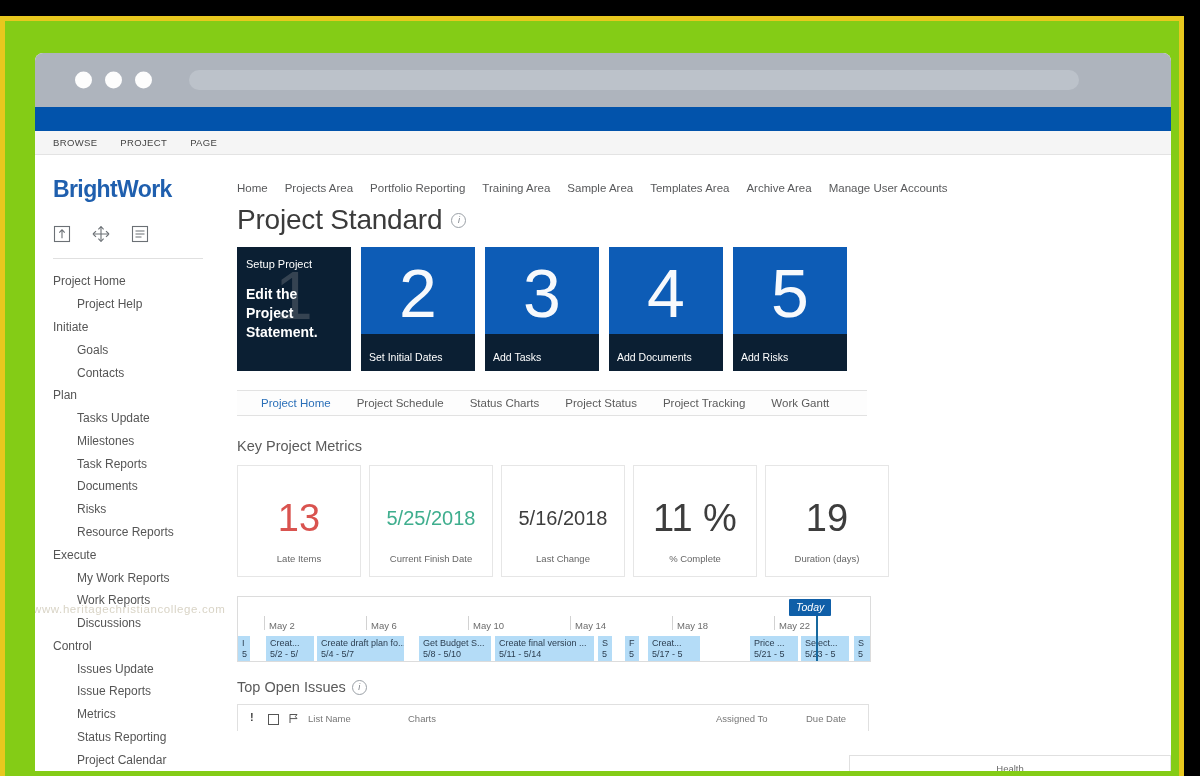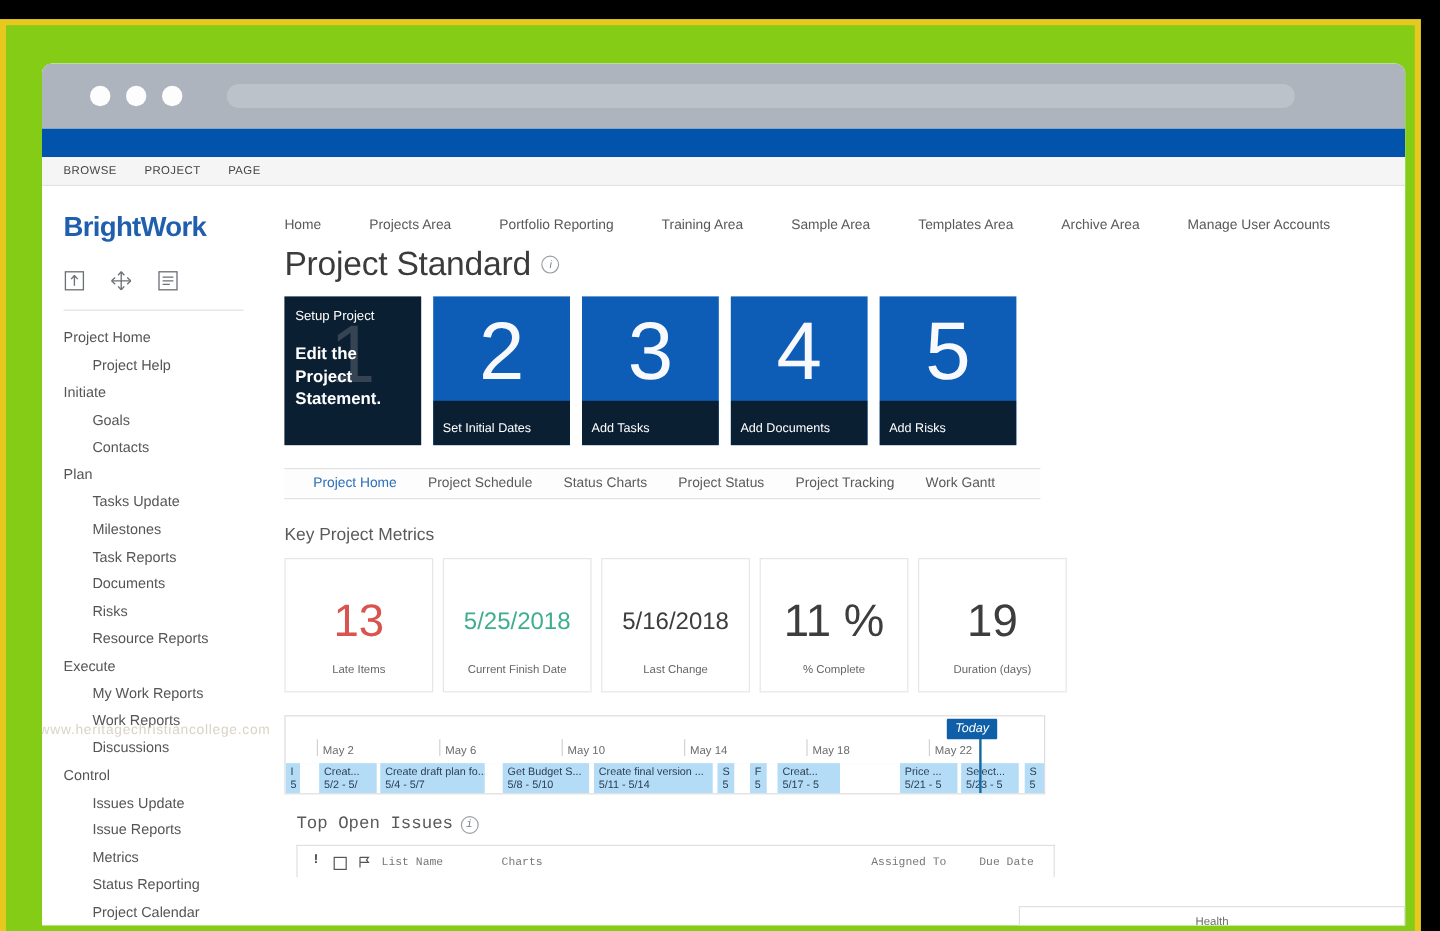--- a/index.html
+++ b/index.html
@@ -61,21 +61,21 @@
     font-size:12px;color:#555;padding:5.4px 0 5.4px 0;line-height:1;cursor:pointer;
   }
   .nav-item.child{padding-left:24px;}
   .watermark{
     position:absolute;left:-2px;top:448px;width:330px;
     font-size:11.5px;color:#d9d4c6;letter-spacing:.6px;white-space:nowrap;
     pointer-events:none;
   }
   
   .main{flex:1;position:relative;padding-left:20px;box-sizing:border-box;}
-  .topnav{display:flex;gap:40px;padding-top:27px;padding-left:2px;}
+  .topnav{display:flex;gap:17px;padding-top:27px;padding-left:2px;}
   .topnav a{font-size:11.5px;color:#58595b;text-decoration:none;cursor:pointer;}
   .title-row{display:flex;align-items:center;gap:9px;margin-top:10px;padding-left:2px;}
   .page-title{font-size:28px;color:#3b3b3b;font-weight:normal;letter-spacing:-.2px;}
   .info-i{
     width:13px;height:13px;border:1px solid #9aa0a6;border-radius:50%;
     font-size:9px;color:#7a7f85;display:flex;align-items:center;justify-content:center;
     font-style:italic;line-height:1;cursor:pointer;
   }
   .section-head{font-size:14.5px;color:#5a5a5a;margin-top:22px;padding-left:2px;}
   
@@ -139,21 +139,21 @@
   }
   .bar .bt{position:absolute;left:4px;top:2px;font-size:9px;color:#2c3e50;white-space:nowrap;}
   .bar .bd{position:absolute;left:4px;top:13px;font-size:9px;color:#2c3e50;white-space:nowrap;}
   .gap{position:absolute;top:39px;height:25px;background:#fff;}
   .today-line{position:absolute;top:18px;bottom:0;width:2px;background:#16689e;}
   .today-pill{
     position:absolute;top:2px;background:#0f5fa8;color:#fff;font-size:10.5px;
     padding:2px 7px 3px;border-radius:1px;font-style:italic;
   }
   
-  .issues{margin-top:17px;margin-left:12px;width:632px;font-family:Liberation Mono, monospace;}
+  .issues{margin-top:17px;margin-left:2px;width:632px;}
   .issues-head{display:flex;align-items:center;gap:6px;}
   .issues-title{font-size:14.5px;color:#5a5a5a;}
   .issues-table{
     margin-top:9px;border:1px solid #e0e0e0;border-bottom:none;background:#fff;height:26px;
     display:flex;align-items:center;position:relative;
   }
   .ih{position:absolute;font-size:9.5px;color:#777;}
   
   .rightcol{
     position:absolute;right:0;top:600px;width:322px;

